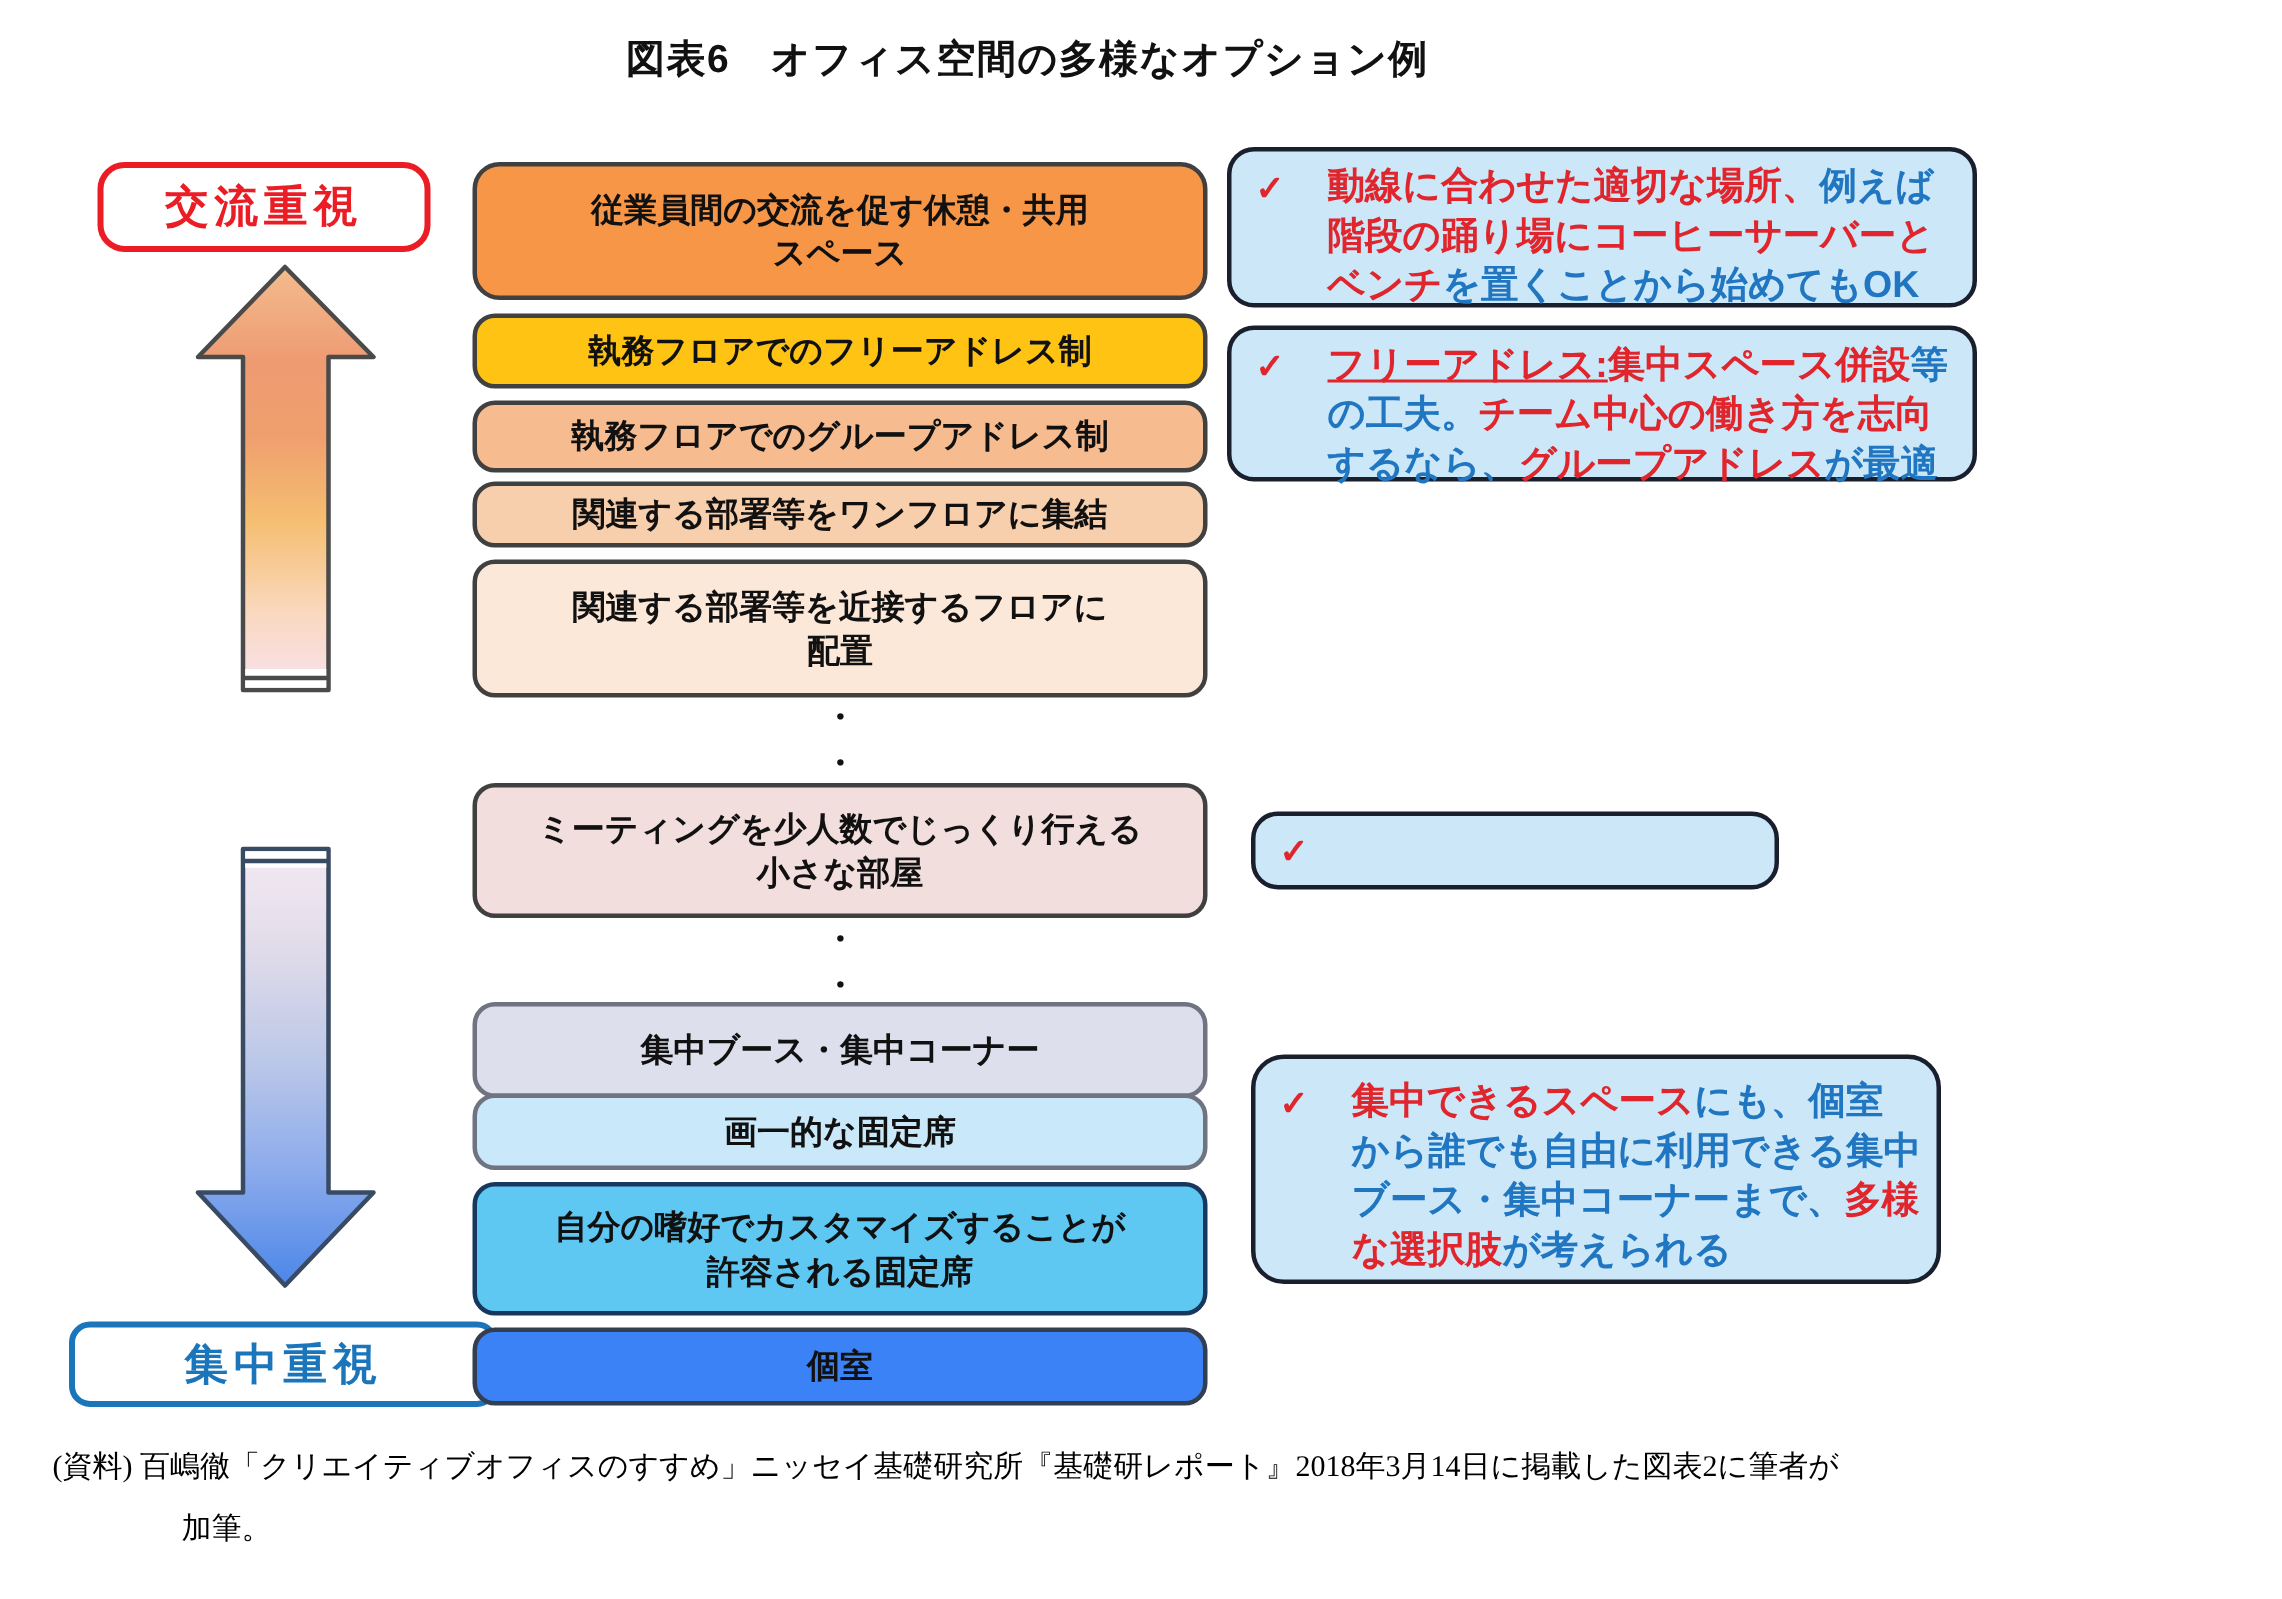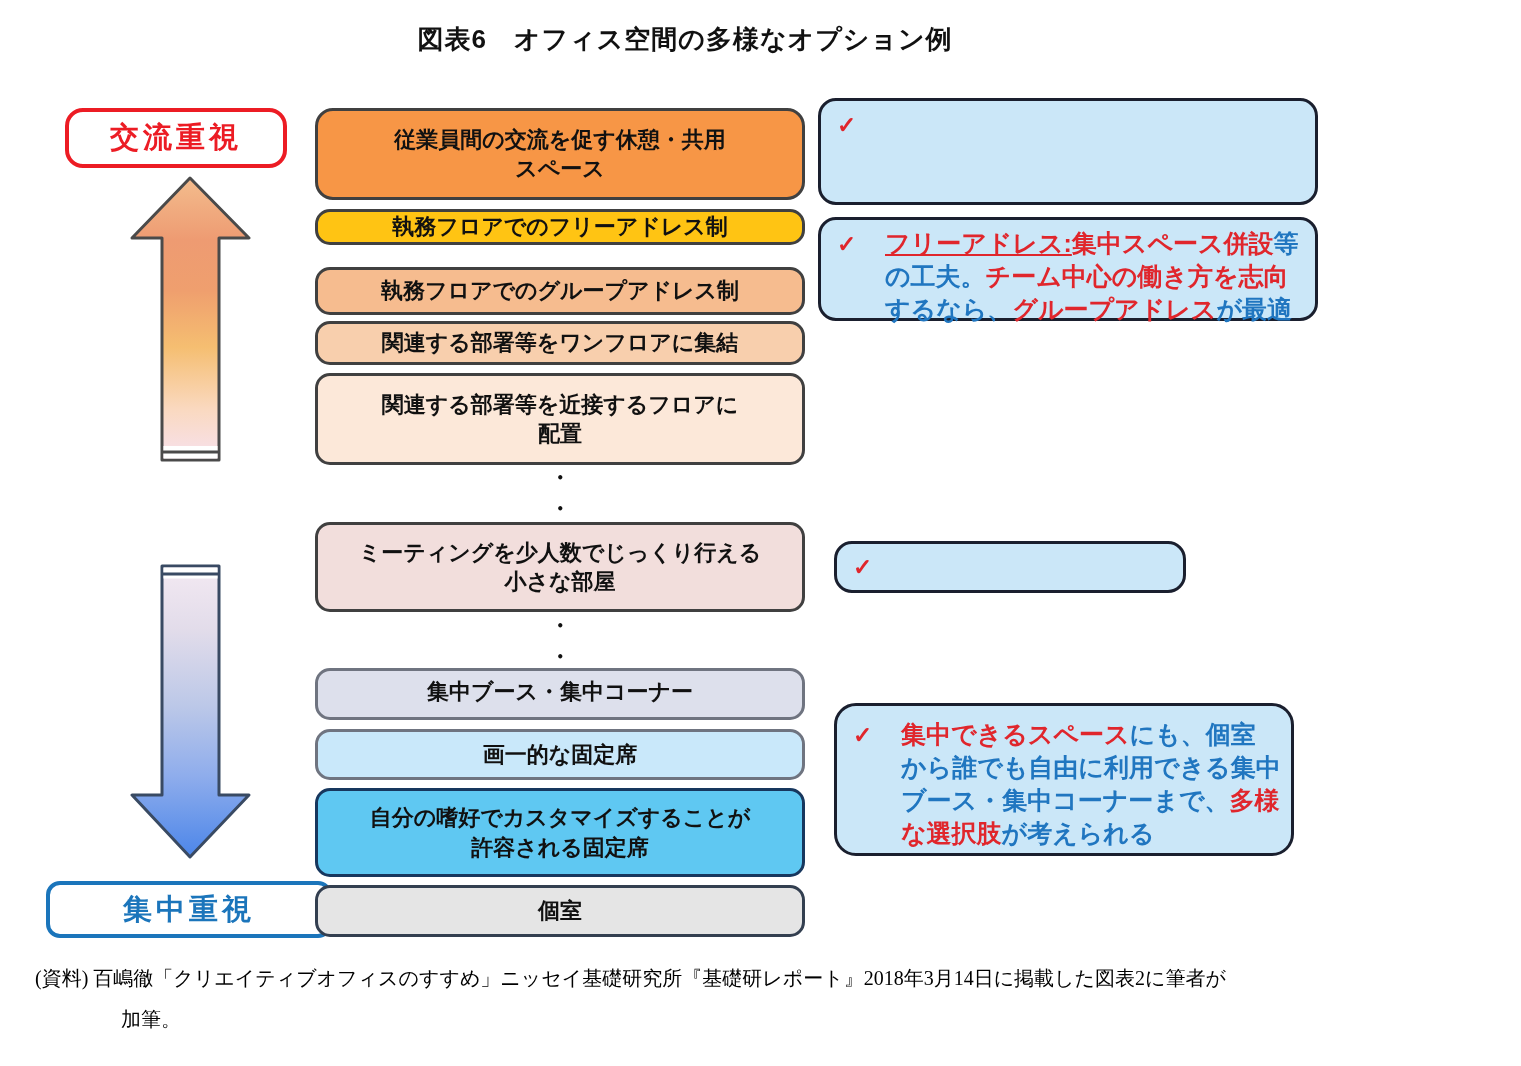--- a/index.html
+++ b/index.html
@@ -29,26 +29,26 @@
   .down-arrow{left:128px;top:563px;}
   
   .opt{
     position:absolute;left:315px;width:490px;box-sizing:border-box;
     border:3px solid #404040;border-radius:15px;
     display:flex;align-items:center;justify-content:center;text-align:center;
     font-size:22px;font-weight:bold;line-height:1.32;color:#111;
     white-space:pre-line;padding:0 12px;
   }
   .opt-0{top:108px;height:92px;border-radius:18px;}
-  .opt-1{top:209px;height:36px;}
+  .opt-1{top:209px;height:50px;}
   .opt-2{top:267px;height:48px;}
   .opt-3{top:321px;height:44px;}
   .opt-4{top:373px;height:92px;}
   .opt-5{top:522px;height:90px;}
-  .opt-6{top:668px;height:52px;font-family:Liberation Mono, monospace;}
+  .opt-6{top:668px;height:64px;}
   .opt-7{top:729px;height:51px;}
   .opt-8{top:788px;height:89px;}
   .opt-9{top:885px;height:52px;}
   .dots{
     position:absolute;left:315px;width:490px;text-align:center;
     white-space:pre-line;font-weight:bold;font-size:22px;line-height:31px;color:#111;
   }
   .dots-0{top:462px;}
   .dots-1{top:610px;}
   
@@ -131,24 +131,25 @@
 <div class="opt opt-5" style="background: rgb(242, 222, 220); border-color: rgb(64, 64, 64);">ミーティングを少人数でじっくり行える
 小さな部屋</div>
 
 <div class="dots dots-1">・
 ・</div>
 
 <div class="opt opt-6" style="background: rgb(221, 224, 236); border-color: rgb(111, 116, 128);">集中ブース・集中コーナー</div>
 <div class="opt opt-7" style="background: rgb(201, 232, 250); border-color: rgb(111, 116, 128);">画一的な固定席</div>
 <div class="opt opt-8" style="background: rgb(95, 200, 242); border-color: rgb(23, 55, 94);">自分の嗜好でカスタマイズすることが
 許容される固定席</div>
-<div class="opt opt-9" style="background: #e5e5e5; border-color: rgb(51, 63, 80);">個室</div>
+<div class="opt opt-9" style="background: #3b82f6; border-color: rgb(51, 63, 80);">個室</div>
 
 <div class="callout callout-0" style="background: rgb(203, 231, 248);">
   <span class="check">✓</span>
+  <span class="callout-text"><span class="seg-red">動線に合わせた適切な場所、</span><span class="seg-blue">例えば</span><span class="seg-red">階段の踊り場にコーヒーサーバーとベンチ</span><span class="seg-blue">を置くことから始めてもOK</span></span>
 </div>
 
 <div class="callout callout-1" style="background: rgb(203, 231, 248);">
   <span class="check">✓</span>
   <span class="callout-text"><span class="seg-red seg-u">フリーアドレス:</span><span class="seg-red">集中スペース併設</span><span class="seg-blue">等の工夫。</span><span class="seg-red">チーム中心の働き方を志向</span><span class="seg-blue">するなら、</span><span class="seg-red">グループアドレス</span><span class="seg-blue">が最適</span></span>
 </div>
 
 <div class="callout callout-2" style="background: rgb(203, 231, 248);">
   <span class="check">✓</span>
 </div>

